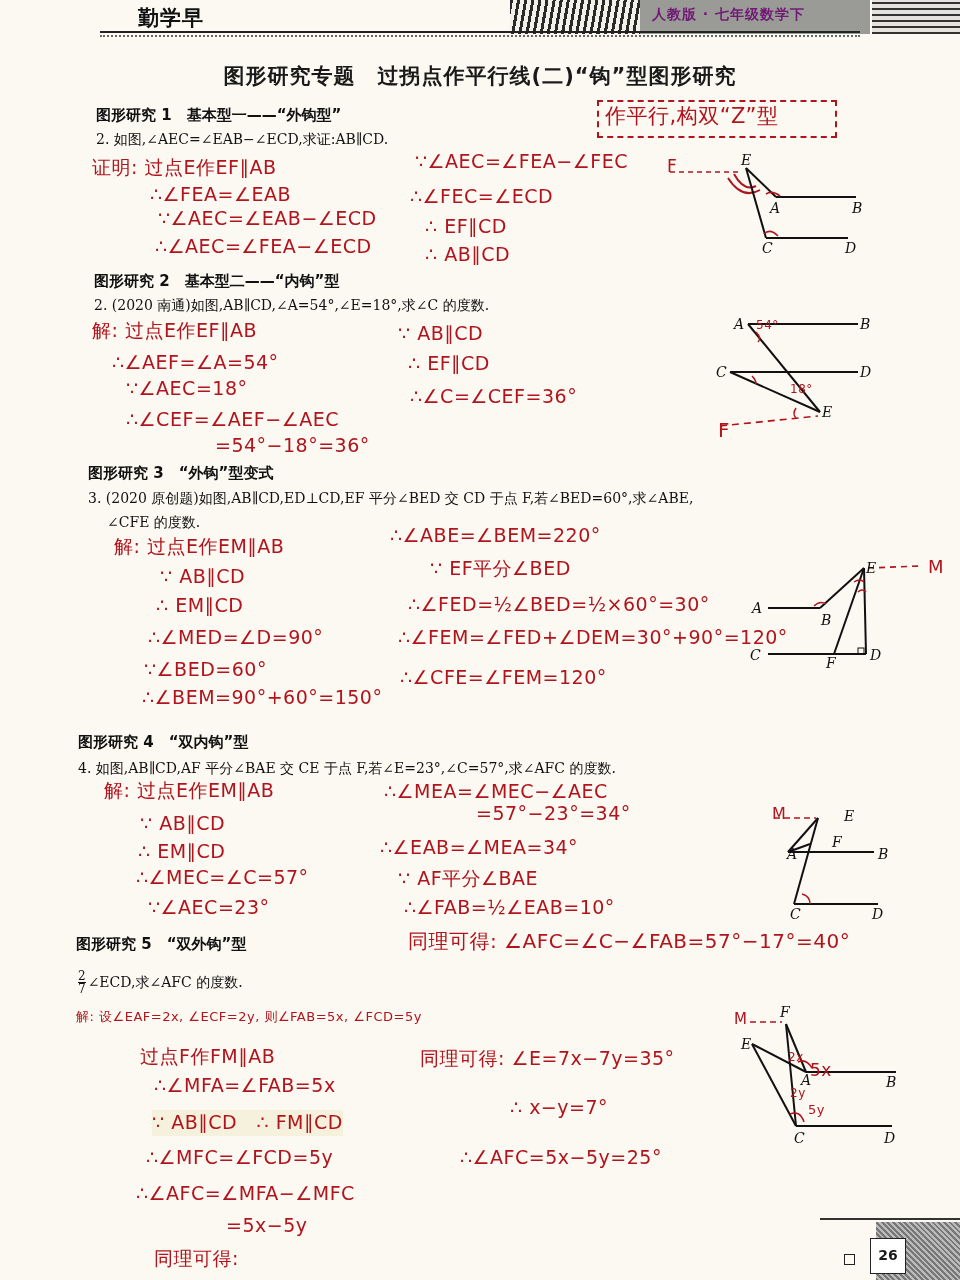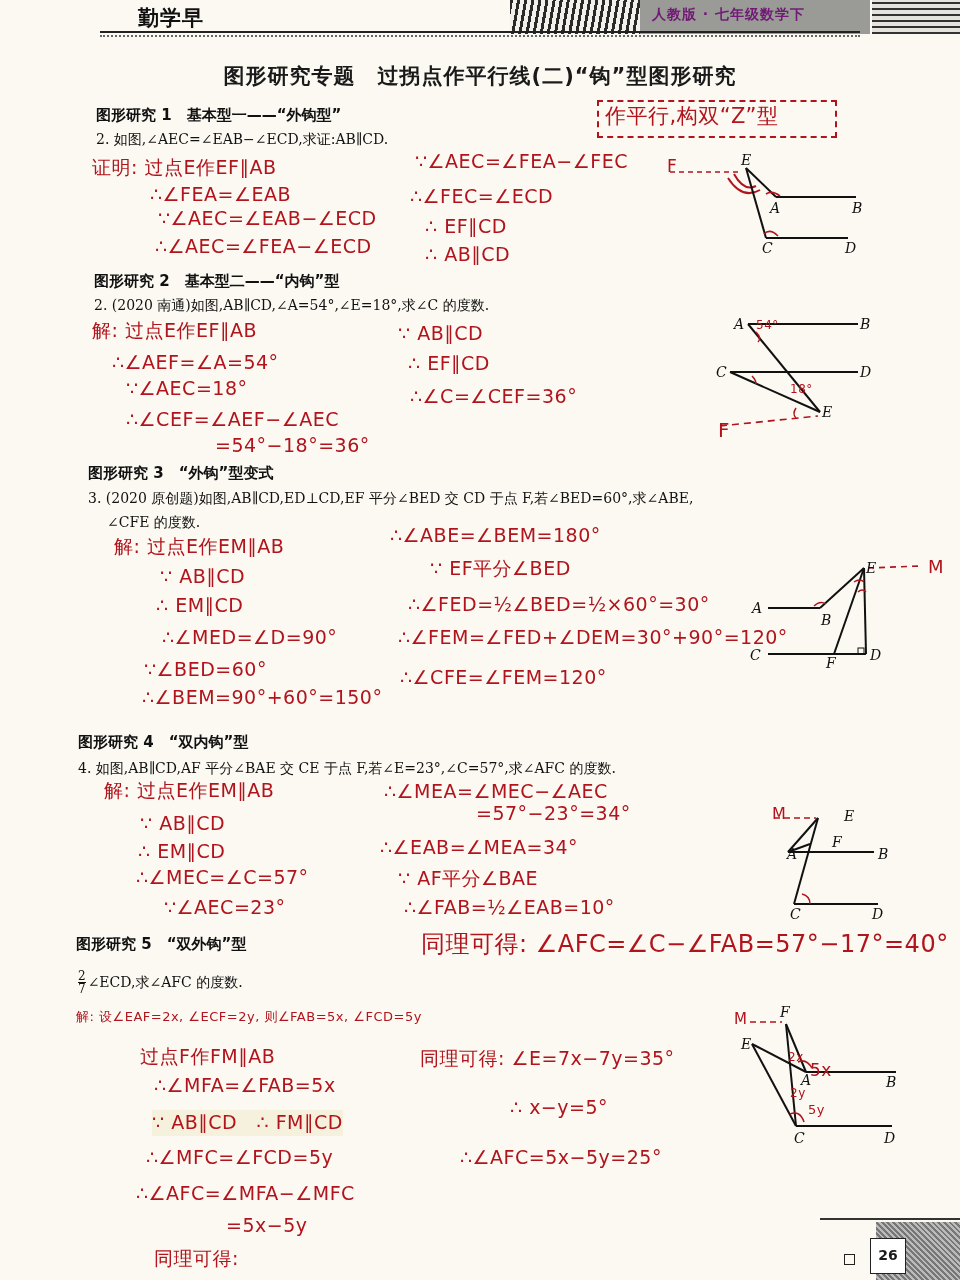--- a/index.html
+++ b/index.html
@@ -111,24 +111,24 @@
 <div class="abs hw" style="left:718px;top:418px;font-size:20px">F</div>
 <div class="abs hw" style="left:756px;top:318px;font-size:12px">54°</div>
 <div class="abs hw" style="left:790px;top:382px;font-size:12px">18°</div>
 
 <div class="abs sec" style="left:88px;top:464px">图形研究 3　“外钩”型变式</div>
 <div class="abs q" style="left:88px;top:490px">3. (2020 原创题)如图,AB∥CD,ED⊥CD,EF 平分∠BED 交 CD 于点 F,若∠BED=60°,求∠ABE,</div>
 <div class="abs q" style="left:107px;top:514px">∠CFE 的度数.</div>
 <div class="abs hw" style="left:114px;top:534px">解: 过点E作EM∥AB</div>
 <div class="abs hw" style="left:160px;top:565px">∵ AB∥CD</div>
 <div class="abs hw" style="left:156px;top:594px">∴ EM∥CD</div>
-<div class="abs hw" style="left:162px;top:626px">∴∠MED=∠D=90°</div>
+<div class="abs hw" style="left:148px;top:626px">∴∠MED=∠D=90°</div>
 <div class="abs hw" style="left:144px;top:658px">∵∠BED=60°</div>
 <div class="abs hw" style="left:142px;top:686px">∴∠BEM=90°+60°=150°</div>
-<div class="abs hw" style="left:390px;top:524px">∴∠ABE=∠BEM=180°</div>
+<div class="abs hw" style="left:390px;top:524px">∴∠ABE=∠BEM=220°</div>
 <div class="abs hw" style="left:430px;top:556px">∵ EF平分∠BED</div>
 <div class="abs hw" style="left:408px;top:593px">∴∠FED=½∠BED=½×60°=30°</div>
 <div class="abs hw" style="left:398px;top:626px">∴∠FEM=∠FED+∠DEM=30°+90°=120°</div>
 <div class="abs hw" style="left:400px;top:666px">∴∠CFE=∠FEM=120°</div>
 
 <svg class="fig" style="left:750px;top:560px" width="210" height="110">
   <line x1="18" y1="48" x2="70" y2="48" stroke="#111" stroke-width="2"></line>
   <line x1="70" y1="48" x2="114" y2="8" stroke="#111" stroke-width="2"></line>
   <line x1="114" y1="8" x2="116" y2="94" stroke="#111" stroke-width="2"></line>
   <line x1="114" y1="8" x2="84" y2="94" stroke="#111" stroke-width="2"></line>
@@ -146,27 +146,27 @@
 <div class="abs q" style="left:870px;top:647px;font-style:italic">D</div>
 <div class="abs q" style="left:866px;top:560px;font-style:italic">E</div>
 <div class="abs hw" style="left:928px;top:556px;font-size:18px">M</div>
 
 <div class="abs sec" style="left:78px;top:733px">图形研究 4　“双内钩”型</div>
 <div class="abs q" style="left:78px;top:760px">4. 如图,AB∥CD,AF 平分∠BAE 交 CE 于点 F,若∠E=23°,∠C=57°,求∠AFC 的度数.</div>
 <div class="abs hw" style="left:104px;top:778px">解: 过点E作EM∥AB</div>
 <div class="abs hw" style="left:140px;top:812px">∵ AB∥CD</div>
 <div class="abs hw" style="left:138px;top:840px">∴ EM∥CD</div>
 <div class="abs hw" style="left:136px;top:866px">∴∠MEC=∠C=57°</div>
-<div class="abs hw" style="left:164px;top:896px">∵∠AEC=23°</div>
+<div class="abs hw" style="left:148px;top:896px">∵∠AEC=23°</div>
 <div class="abs hw" style="left:384px;top:780px">∴∠MEA=∠MEC−∠AEC</div>
 <div class="abs hw" style="left:476px;top:802px">=57°−23°=34°</div>
 <div class="abs hw" style="left:380px;top:836px">∴∠EAB=∠MEA=34°</div>
 <div class="abs hw" style="left:398px;top:866px">∵ AF平分∠BAE</div>
 <div class="abs hw" style="left:404px;top:896px">∴∠FAB=½∠EAB=10°</div>
-<div class="abs hw" style="left:421px;top:928px;font-size:24px">同理可得: ∠AFC=∠C−∠FAB=57°−17°=40°</div>
+<div class="abs hw" style="left:408px;top:928px;font-size:20px">同理可得: ∠AFC=∠C−∠FAB=57°−17°=40°</div>
 
 <svg class="fig" style="left:770px;top:800px" width="150" height="120">
   <line x1="4" y1="18" x2="46" y2="18" stroke="#b1141c" stroke-width="1.6" stroke-dasharray="6,4"></line>
   <line x1="48" y1="18" x2="18" y2="52" stroke="#111" stroke-width="2"></line>
   <line x1="18" y1="52" x2="40" y2="44" stroke="#111" stroke-width="2"></line>
   <line x1="18" y1="52" x2="104" y2="52" stroke="#111" stroke-width="2"></line>
   <line x1="48" y1="18" x2="24" y2="104" stroke="#111" stroke-width="2"></line>
   <line x1="24" y1="104" x2="108" y2="104" stroke="#111" stroke-width="2"></line>
   <path d="M 32 94 Q 40 96 40 104" fill="none" stroke="#b1141c" stroke-width="1.5"></path>
 </svg>
@@ -184,21 +184,21 @@
 </div>
 <div class="abs hw" style="left:76px;top:1008px;font-size:13px">解: 设∠EAF=2x, ∠ECF=2y, 则∠FAB=5x, ∠FCD=5y</div>
 <div class="abs hw" style="left:140px;top:1044px">过点F作FM∥AB</div>
 <div class="abs hw" style="left:154px;top:1074px">∴∠MFA=∠FAB=5x</div>
 <div class="abs hw" style="left:152px;top:1110px;background:#f6f1dc">∵ AB∥CD　∴ FM∥CD</div>
 <div class="abs hw" style="left:146px;top:1146px">∴∠MFC=∠FCD=5y</div>
 <div class="abs hw" style="left:136px;top:1182px">∴∠AFC=∠MFA−∠MFC</div>
 <div class="abs hw" style="left:226px;top:1214px">=5x−5y</div>
 <div class="abs hw" style="left:154px;top:1246px">同理可得:</div>
 <div class="abs hw" style="left:420px;top:1046px">同理可得: ∠E=7x−7y=35°</div>
-<div class="abs hw" style="left:510px;top:1096px">∴ x−y=5°</div>
+<div class="abs hw" style="left:510px;top:1096px">∴ x−y=7°</div>
 <div class="abs hw" style="left:460px;top:1146px">∴∠AFC=5x−5y=25°</div>
 
 <svg class="fig" style="left:730px;top:1010px" width="200" height="140">
   <line x1="20" y1="12" x2="52" y2="12" stroke="#b1141c" stroke-width="1.6" stroke-dasharray="6,4"></line>
   <line x1="56" y1="14" x2="76" y2="62" stroke="#111" stroke-width="2"></line>
   <line x1="56" y1="14" x2="66" y2="116" stroke="#111" stroke-width="2"></line>
   <line x1="22" y1="34" x2="76" y2="62" stroke="#111" stroke-width="2"></line>
   <line x1="22" y1="34" x2="66" y2="116" stroke="#111" stroke-width="2"></line>
   <line x1="76" y1="62" x2="166" y2="62" stroke="#111" stroke-width="2"></line>
   <line x1="66" y1="116" x2="162" y2="116" stroke="#111" stroke-width="2"></line>

